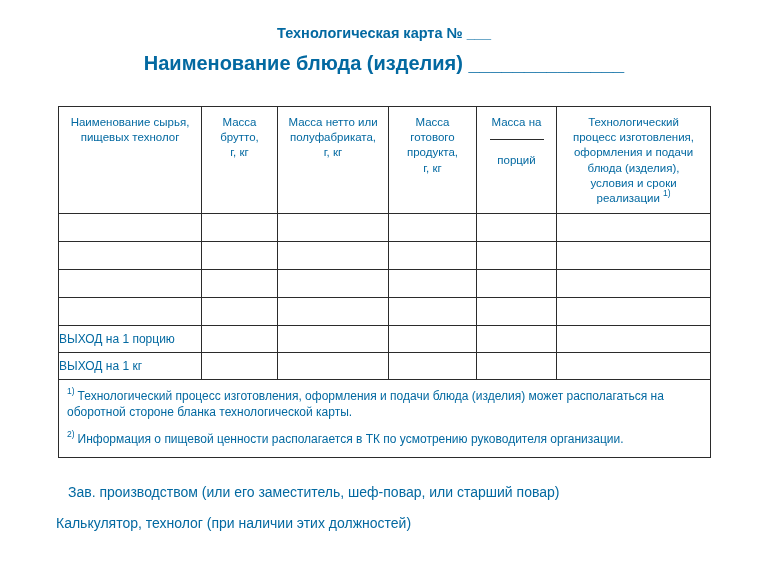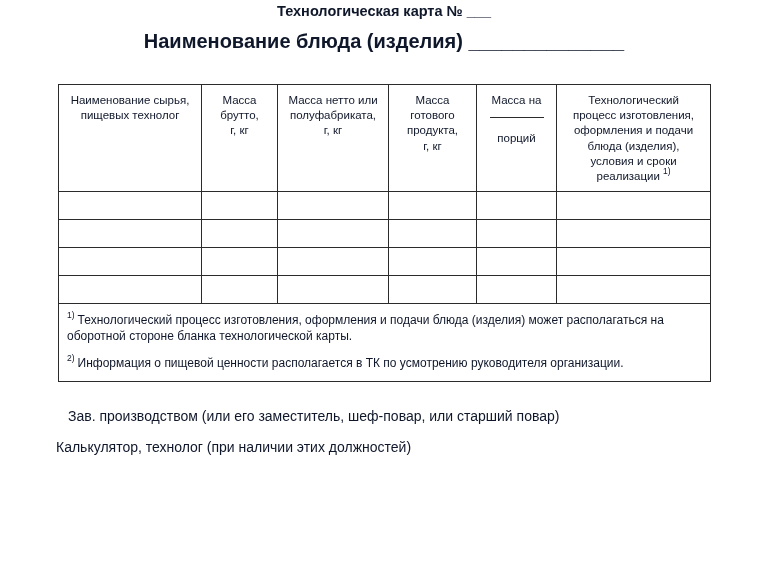--- a/index.html
+++ b/index.html
@@ -2,24 +2,24 @@
 <html><head>
 <meta charset="utf-8">
 <style>
   html, body { margin: 0; padding: 0; background: #ffffff; }
   .page {
     position: relative;
     width: 768px;
     height: 576px;
     overflow: hidden;
     background: #ffffff;
-    color: #0f172a;
+    color: #0369a1;
     font-family: "Liberation Sans", sans-serif;
     box-sizing: border-box;
-    padding-top: 2px;
+    padding-top: 24px;
   }
   .title-line {
     text-align: center;
     font-weight: bold;
     font-size: 14.5px;
     line-height: 18px;
   }
   .dish-line {
     text-align: center;
     font-weight: bold;
@@ -182,20 +182,36 @@
     </tr>
     <tr class="empty-row">
       <td></td>
           <td></td>
           <td></td>
           <td></td>
           <td></td>
           <td></td>
     </tr>
 
+    <tr class="out-row">
+      <td class="out-label">ВЫХОД на 1 порцию</td>
+      <td></td>
+          <td></td>
+          <td></td>
+          <td></td>
+          <td></td>
+    </tr>
+    <tr class="out-row">
+      <td class="out-label">ВЫХОД на 1 кг</td>
+      <td></td>
+          <td></td>
+          <td></td>
+          <td></td>
+          <td></td>
+    </tr>
 
 
     <tr class="footnotes-row">
       <td colspan="6">
         <p class="footnote-p"><sup class="fmark gap-right">1)</sup><span>Технологический процесс изготовления, оформления и подачи блюда (изделия) может располагаться на оборотной стороне бланка технологической карты.</span></p>
         <p class="footnote-p"><sup class="fmark gap-right">2)</sup><span>Информация о пищевой ценности располагается в ТК по усмотрению руководителя организации.</span></p>
       </td>
     </tr>
   </tbody>
     </table>

